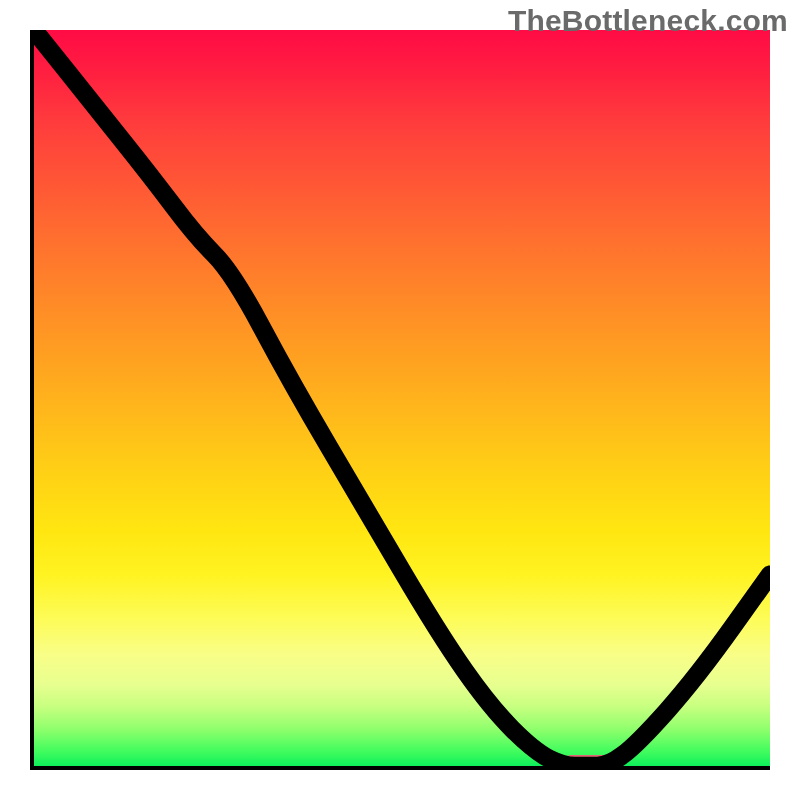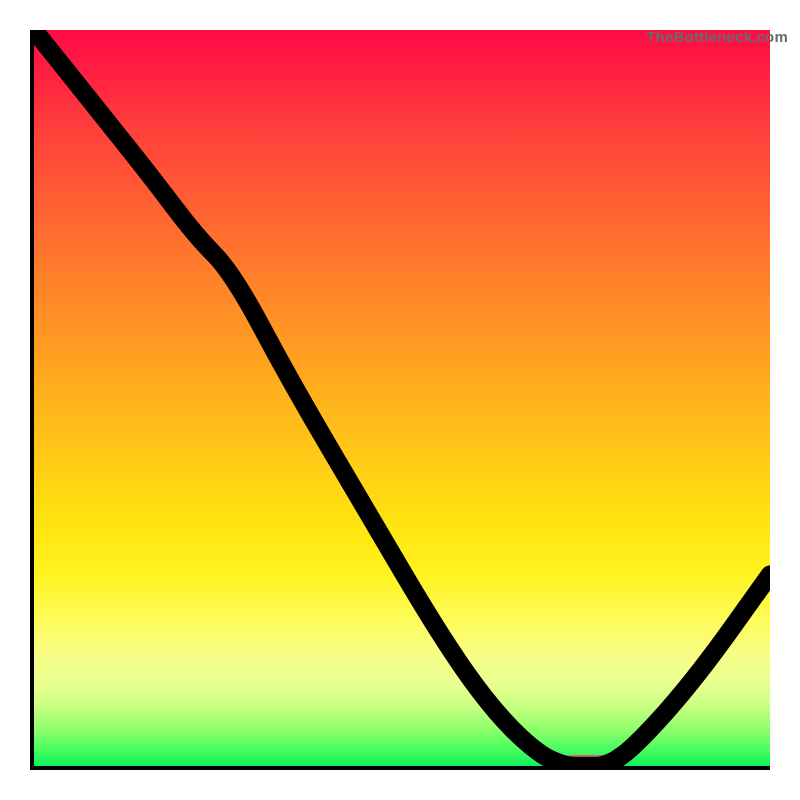--- a/index.html
+++ b/index.html
@@ -13,26 +13,25 @@
   }
   .frame {
     position: relative;
     width: 800px;
     height: 800px;
   }
   .watermark {
     position: absolute;
     top: 4px;
     right: 12px;
-    font-size: 15px;
+    font-size: 30px;
     font-weight: 600;
     color: #6a6a6a;
     letter-spacing: 0.2px;
     z-index: 10;
-    margin-top: 24px;
   }
   
   .plot {
     position: absolute;
     left: 30px;
     top: 30px;
     width: 740px;
     height: 740px;
     border-left: 4px solid #000;
     border-bottom: 4px solid #000;

